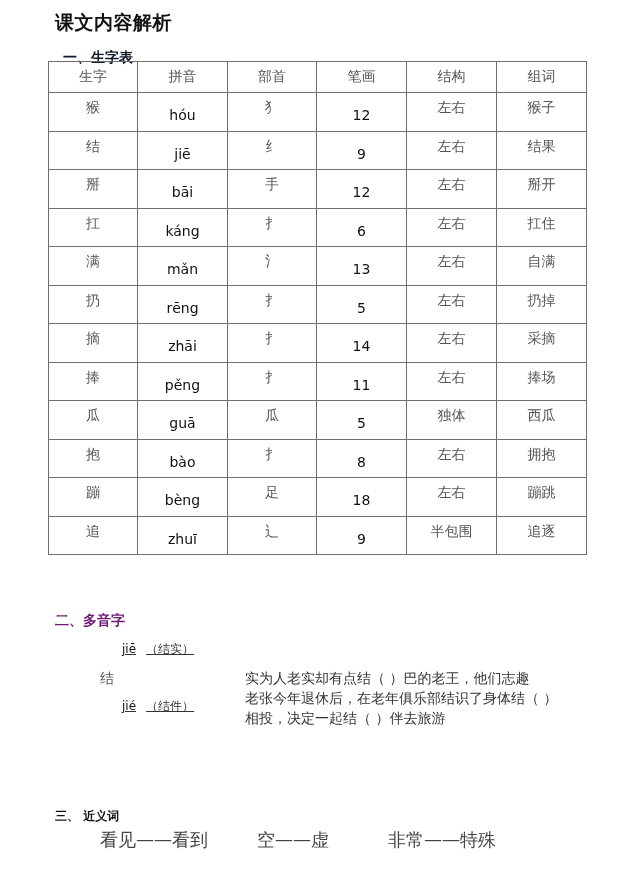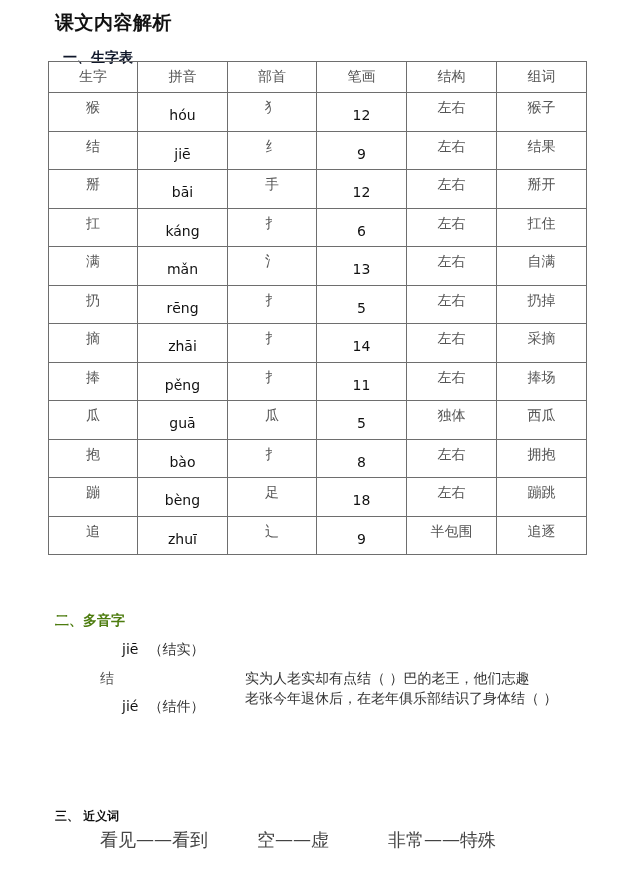--- a/index.html
+++ b/index.html
@@ -70,26 +70,27 @@
       font-size: 14px;
       padding-top: 14px;
     }
     .sec2 {
       position: absolute;
       left: 55px;
       top: 612px;
       font-size: 14px;
       font-weight: bold;
       font-family: "DejaVu Sans", "Liberation Sans", sans-serif;
-      color: #4d7c0f;
+      color: #701a75;
     }
     .poly-reading {
       position: absolute;
-      font-size: 14px;
+      font-size: 12px;
       color: #333;
+      text-decoration: underline;
     }
     .poly-reading .py {
       font-family: "DejaVu Sans", "Liberation Sans", sans-serif;
       color: #111;
       margin-right: 10px;
     }
     .poly-char {
       position: absolute;
       left: 100px;
       top: 670px;
@@ -253,20 +254,21 @@
 
 <div class="poly-reading" style="left:122px; top:641px;">
   <span class="py">jiē</span><span>（结实）</span>
 </div>
 
 <div class="poly-char">结</div>
 
 <div class="poly-sentence">
   <div> 实为人老实却有点结（      ）巴的老王，他们志趣</div>
   <div>老张今年退休后，在老年俱乐部结识了身体结（    ）</div>
+  <div> 相投，决定一起结（    ）伴去旅游</div>
 </div>
 
 <div class="poly-reading" style="left:122px; top:698px;">
   <span class="py">jié</span><span>（结件）</span>
 </div>
 
 <div class="sec3">三、  近义词</div>
 
 <div class="syn" style="left:100px;">看见——看到</div>
 <div class="syn" style="left:257px;">空——虚</div>

